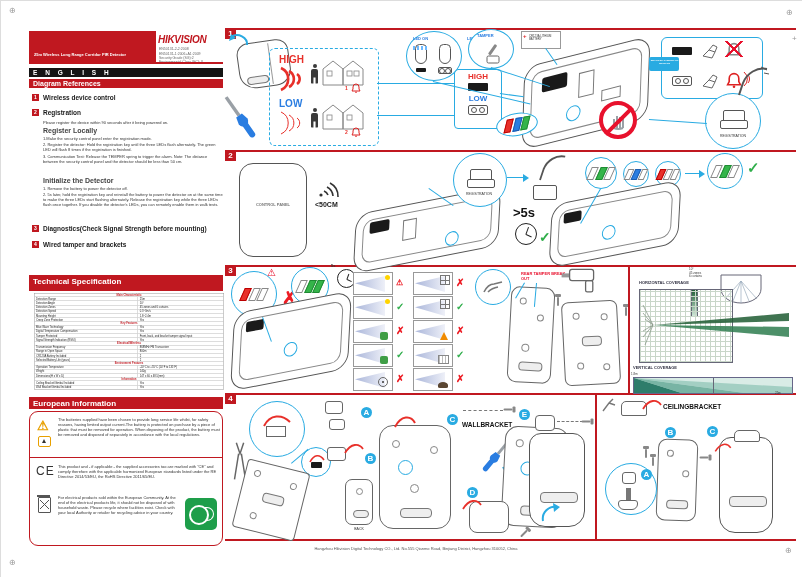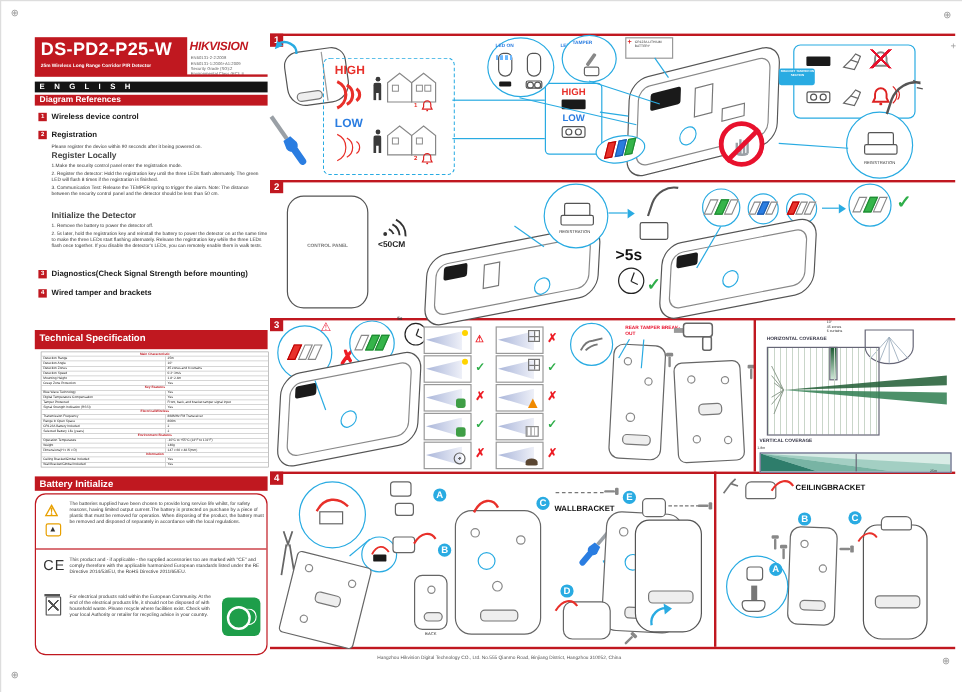--- a/index.html
+++ b/index.html
@@ -108,21 +108,20 @@
 
 <div class="page">
 
   <span class="a cm" style="left:8px;top:6px">⊕</span>
   <span class="a cm" style="left:785px;top:8px">⊕</span>
   <span class="a cm" style="left:791px;top:34px">+</span>
   <span class="a cm" style="left:8px;top:558px">⊕</span>
   <span class="a cm" style="left:784px;top:546px">⊕</span>
 
   <div class="a hdr-red">
-    <div class="hdr-title">DS-PD2-P25-W</div>
     <div class="t50" style="left:5px;top:21px;width:250px;color:#fff;font-weight:bold">25m Wireless Long Range Corridor PIR Detector</div>
   </div>
   <div class="a logo">HIKVISION</div>
   <div class="a t50" style="left:158px;top:46px;width:128px;font-size:7px;color:#666">
 
   <div>EN50131-2-2:2008</div>
       <div>EN50131-1:2006+A1:2009</div>
       <div>Security Grade (SG):2</div>
       <div>Environmental Class (EC): II</div>
     </div>
@@ -279,21 +278,21 @@
           <span class="sv">Yes</span>
         </div>
 
         <div class="srow row">
           <span class="sl">Wall Bracket/Gimbal Included</span>
           <span class="sv">Yes</span>
         </div>
       </div>
   </div>
 
-  <div class="a bar bar-red2" style="left:28px;top:396px;width:194px;height:12px">Battery Initialize</div>
+  <div class="a bar bar-red2" style="left:28px;top:396px;width:194px;height:12px">European Information</div>
   <div class="a bbox">
     <span class="a" style="left:7px;top:6px;font-size:13px;color:#e8a000;font-weight:bold">⚠</span>
     <div class="a" style="left:8px;top:24px;width:11px;height:9px;border:1.4px solid #e8a000;border-radius:2px">
       <div class="a" style="left:2.5px;top:2px;width:0;height:0;border-left:2.5px solid transparent;border-right:2.5px solid transparent;border-bottom:4.5px solid #333"></div>
     </div>
     <div class="a t50" style="left:28px;top:5px;width:326px">The batteries supplied have been chosen to provide long service life whilst, for safety reasons, having limited output current.The battery is protected on purchase by a piece of plastic that must be removed for operation. When disposing of the product, the battery must be removed  and disposed of separately in accordance with the local regulations.</div>
     <div class="a" style="left:0;top:45px;width:100%;height:1.2px;background:#c01820"></div>
     <span class="a" style="left:6px;top:52px;font-size:12px;font-weight:normal;letter-spacing:1px;color:#333">CE</span>
     <div class="a t50" style="left:28px;top:52px;width:326px">This product and - if applicable - the supplied accessories too are marked with "CE" and comply therefore with the applicable harmonized European standards listed under the RE Directive 2014/53/EU, the RoHS Directive 2011/65/EU.</div>
     <div class="a" style="left:8px;top:85px;width:11px;height:14px;border:1.1px solid #555;border-radius:1px">

